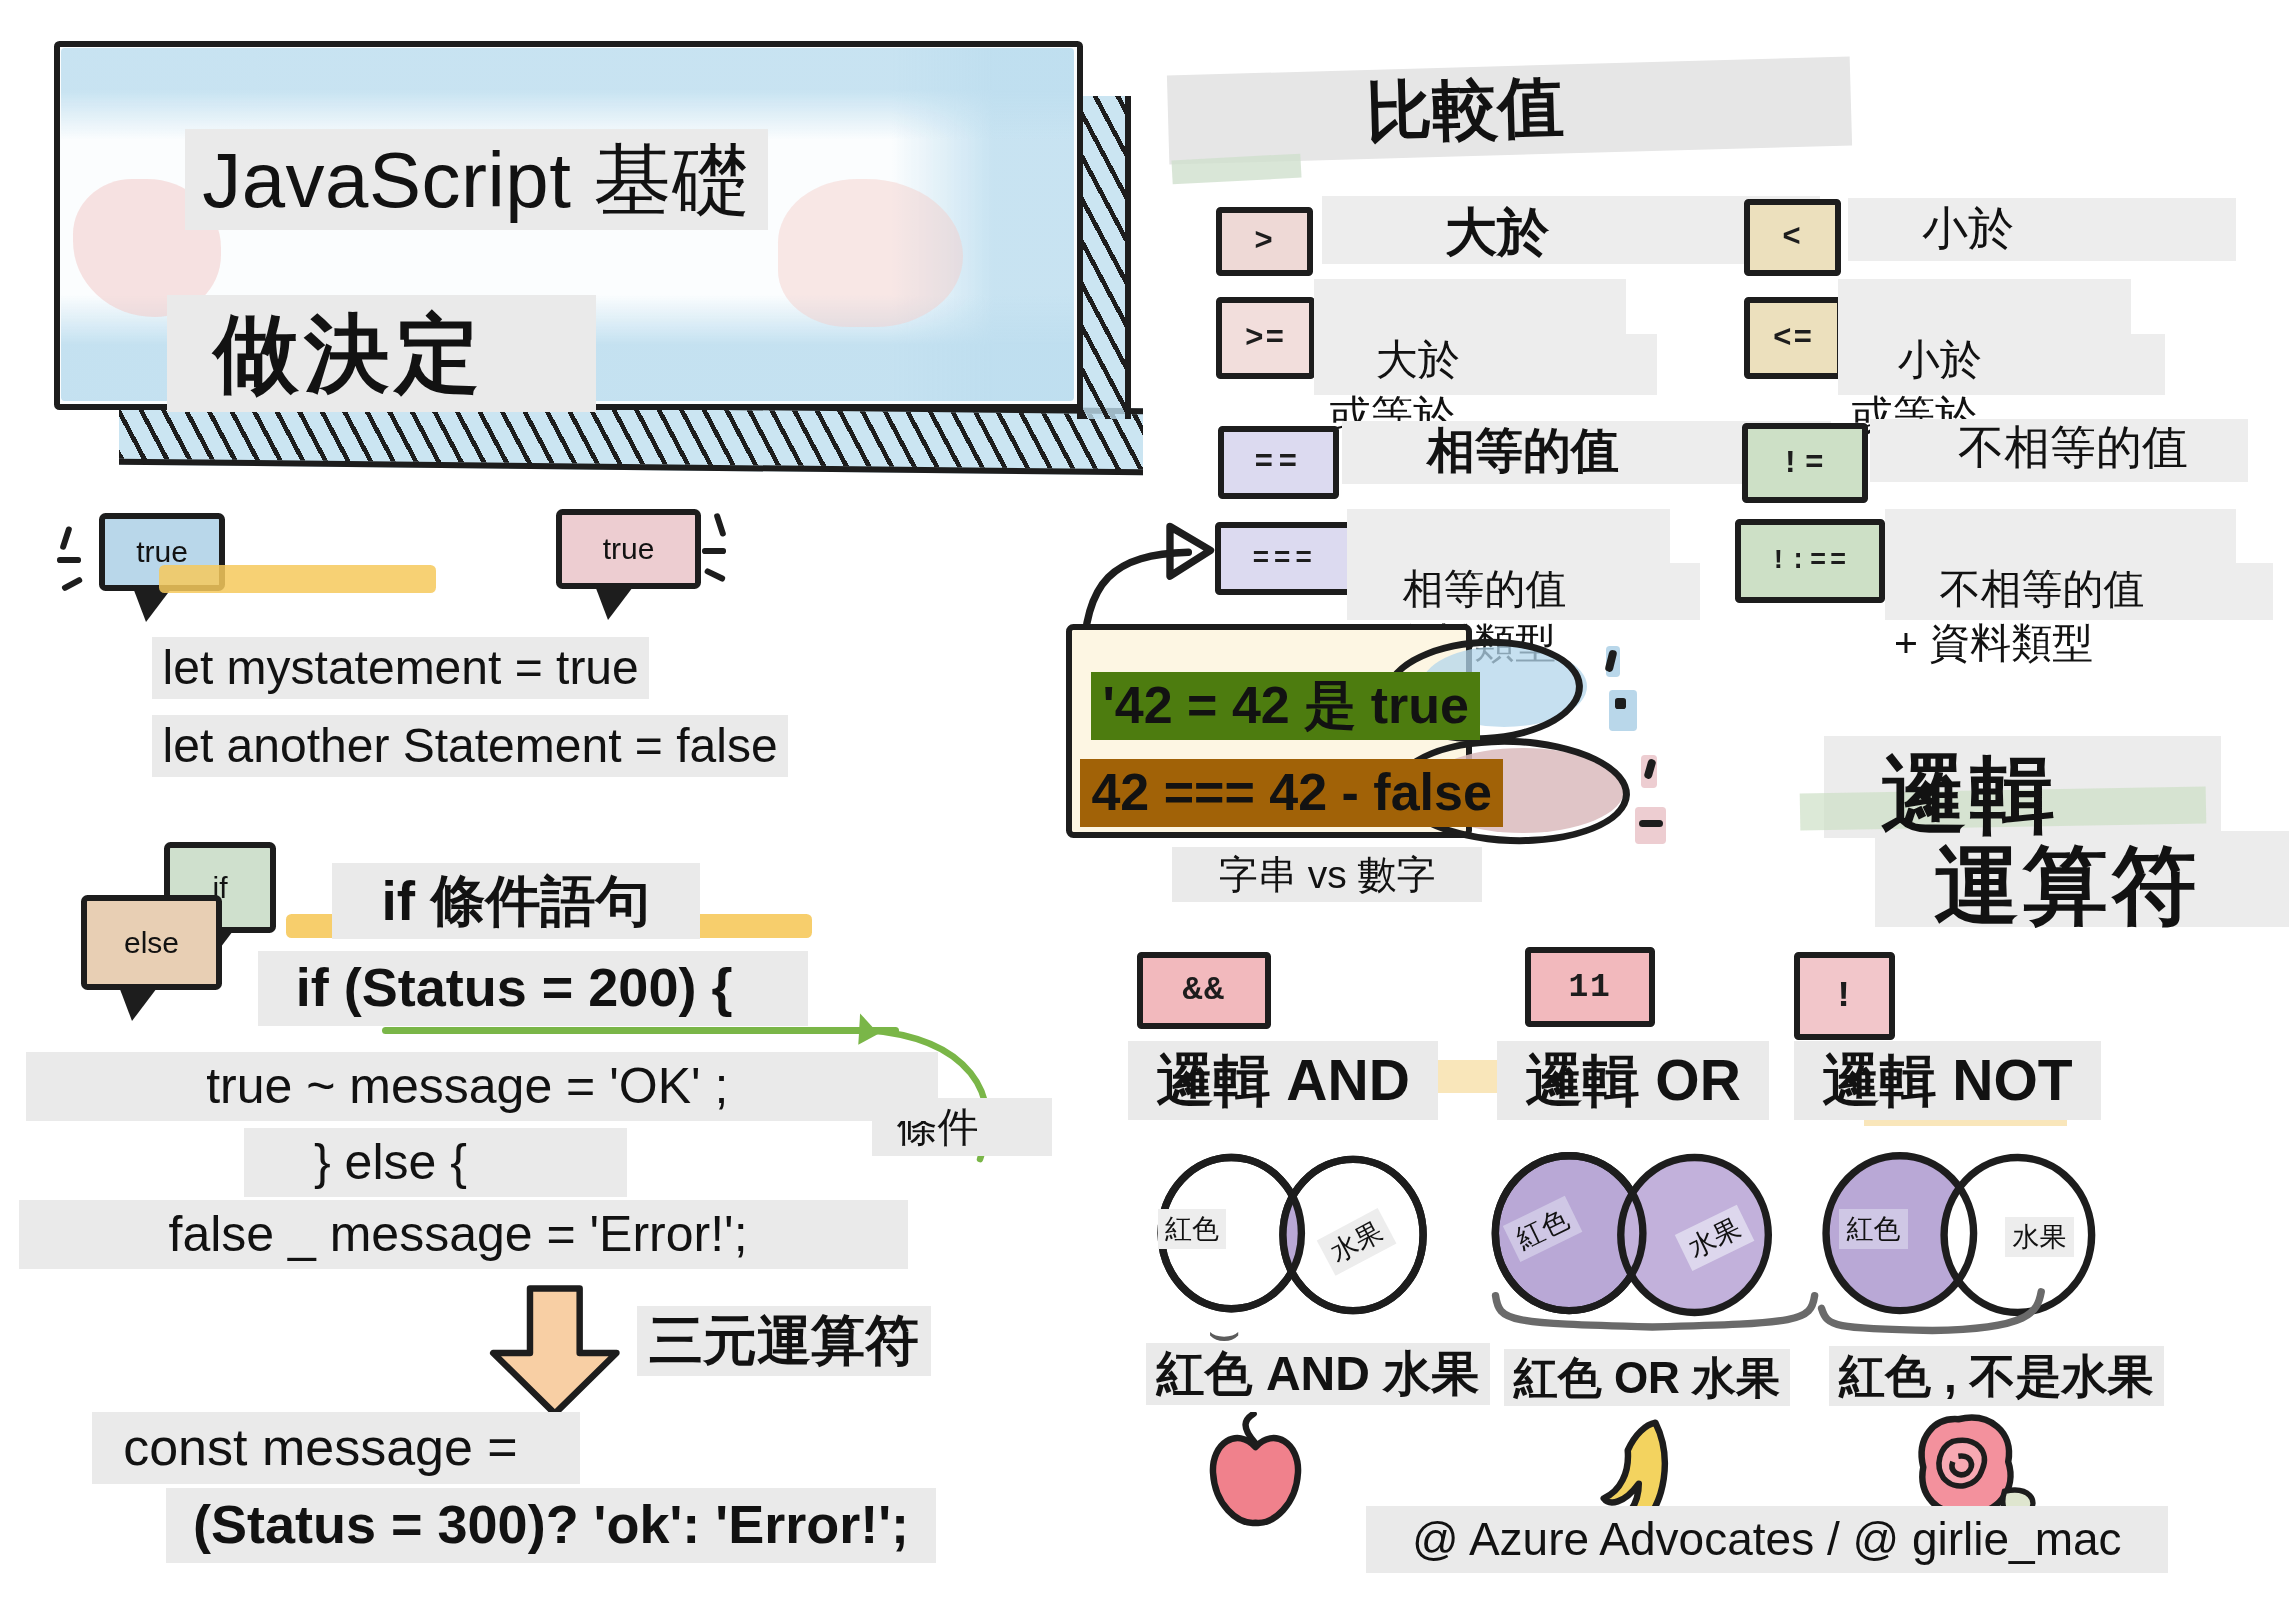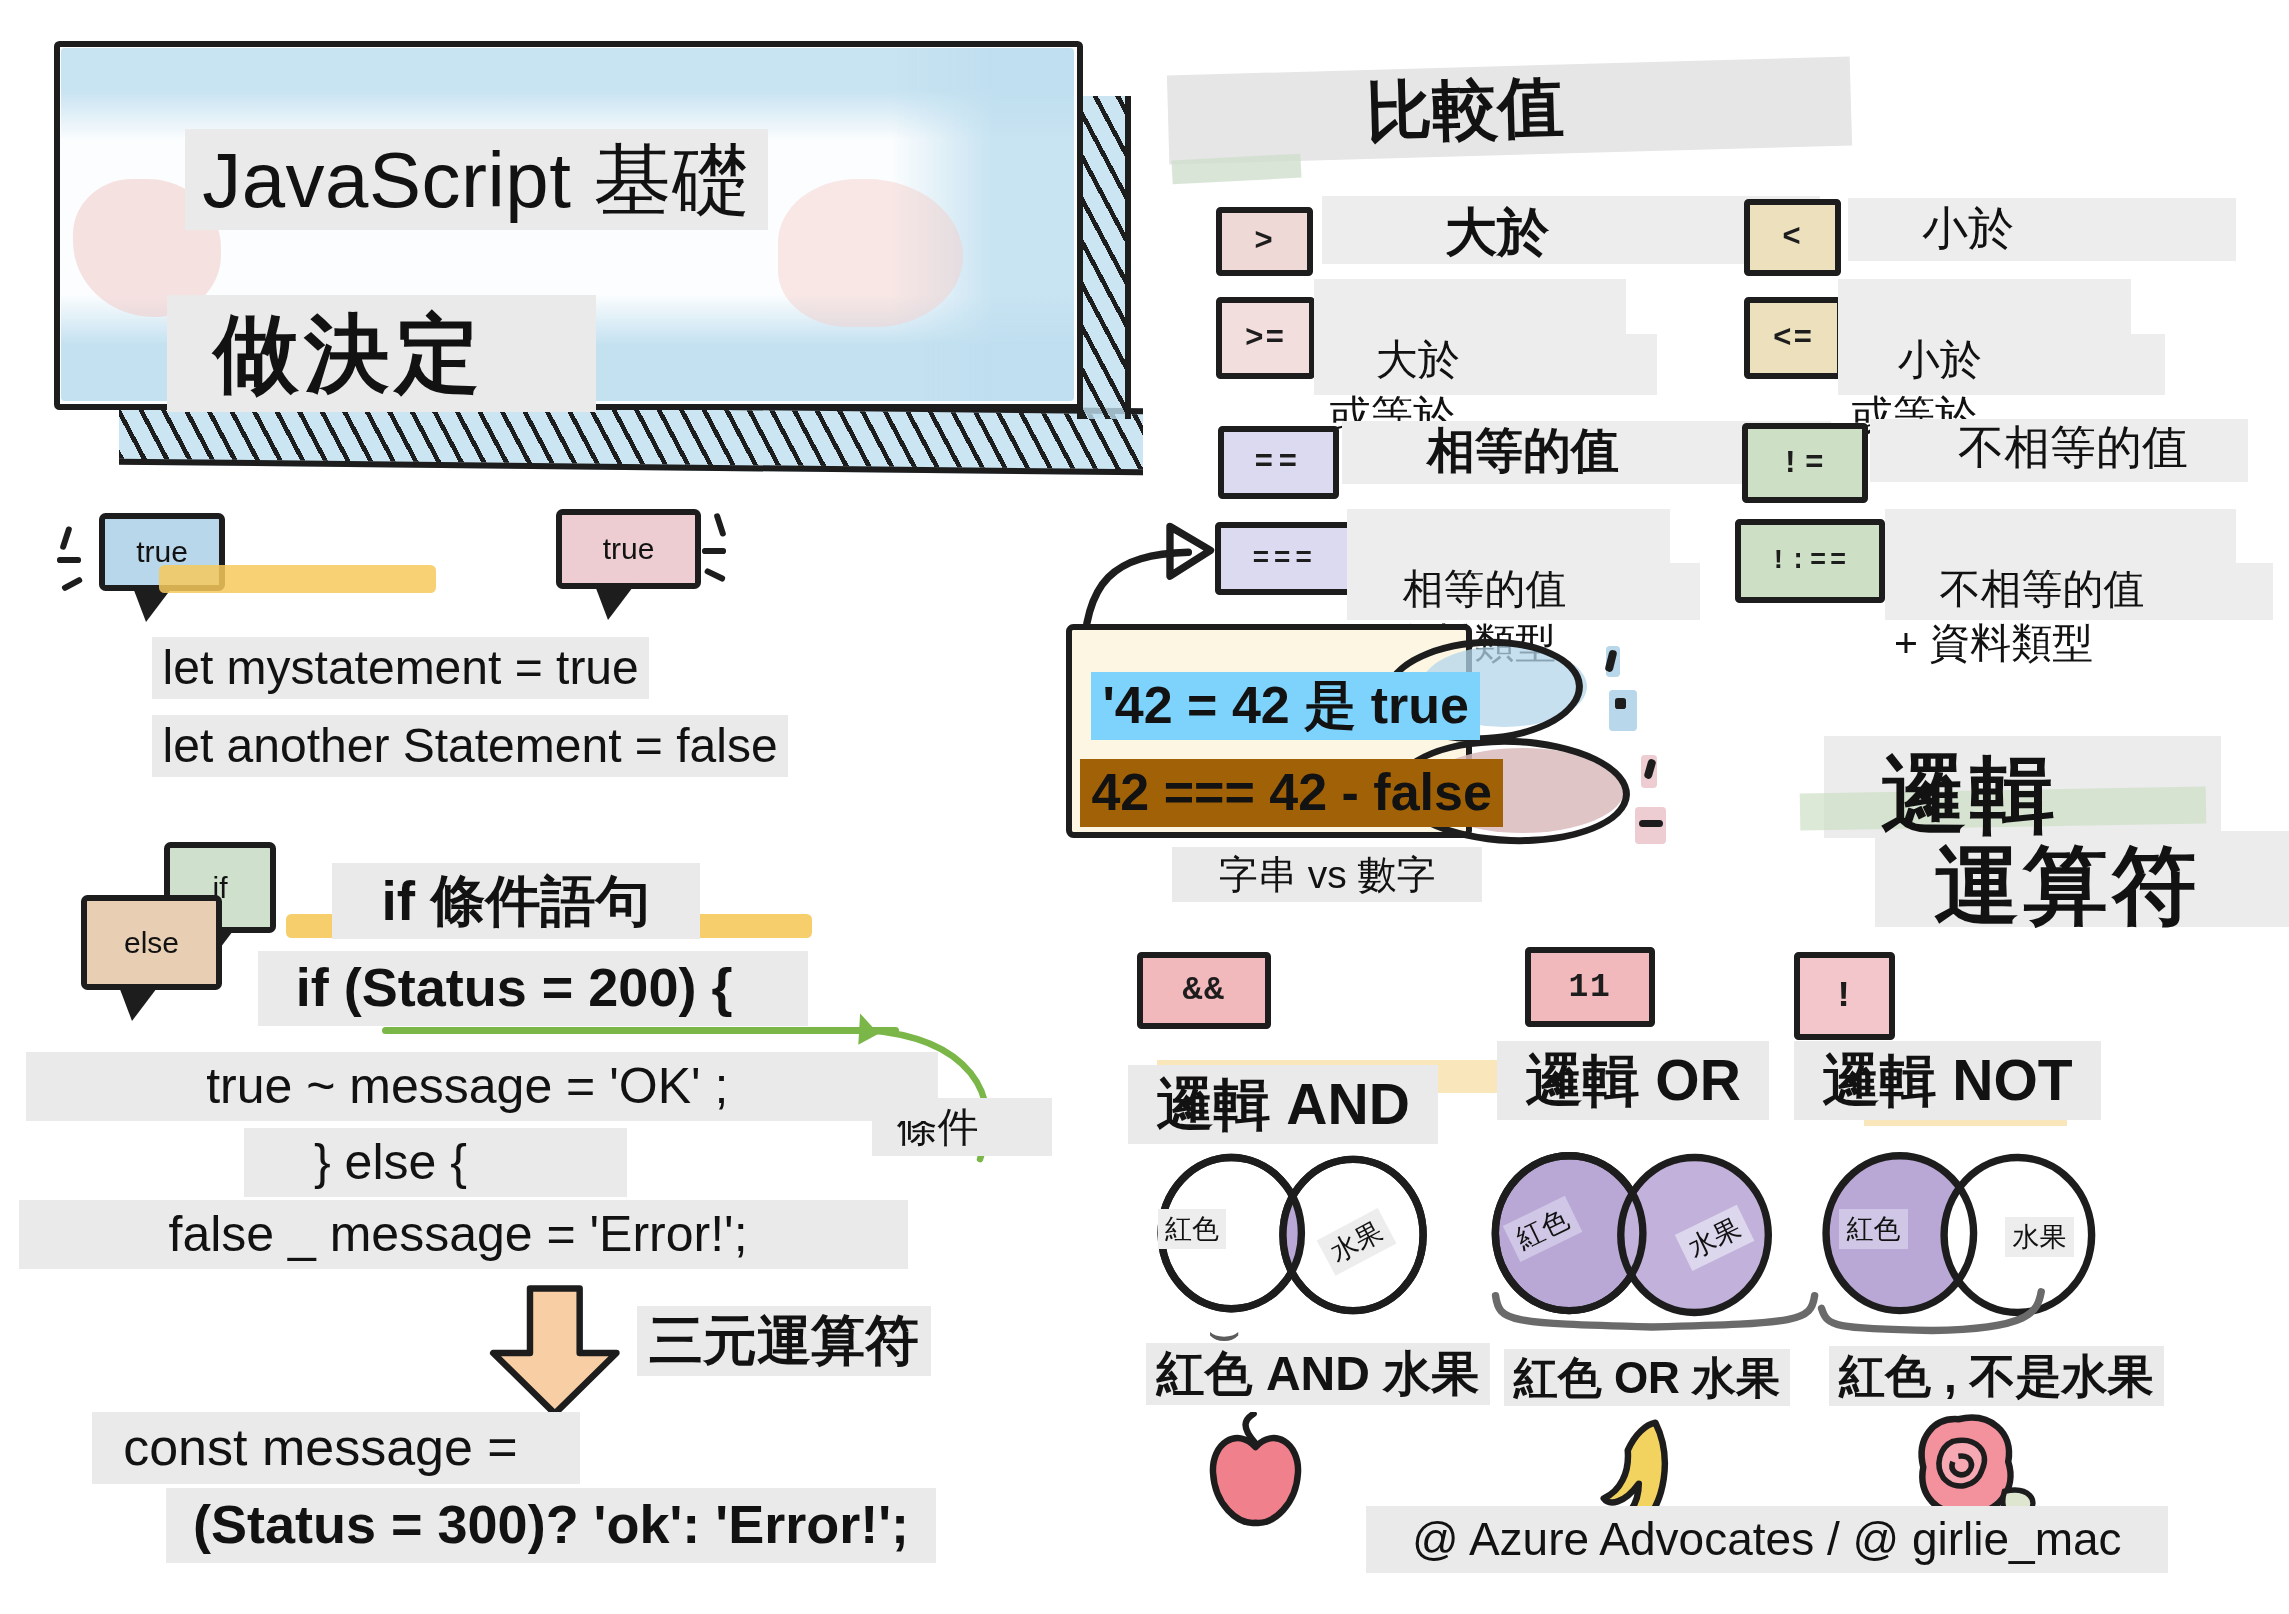--- a/index.html
+++ b/index.html
@@ -288,21 +288,21 @@
 
   <div class="abs" id="fortytwo-card">
     <div class="paper"></div>
   </div>
   <div class="blob" style="left:1421px;top:646px;width:166px;height:81px;background:rgba(179,214,235,.75);"></div>
   <div class="ring" style="left:1384px;top:639px;width:185px;height:89px;border-width:7.4px;transform:rotate(-3deg);"></div>
   <div class="blob" style="left:1421px;top:748px;width:203px;height:85px;background:rgba(218,187,189,.85);"></div>
   <div class="ring" style="left:1394px;top:738px;width:222px;height:92px;border-width:7.4px;transform:rotate(2deg);"></div>
 
   <div class="abs" style="left:1091px;top:672px;font-size:52px;font-weight:700;z-index:3;">
-    <span class="plate" style="background:#7dd3fc;">'42 = 42 是 true</span>
+    <span class="plate" style="background:#4d7c0f;">'42 = 42 是 true</span>
   </div>
   <div class="abs" style="left:1080px;top:759px;font-size:52px;font-weight:700;z-index:3;">
     <span class="plate" style="background:#a16207;">42 === 42 - false</span>
   </div>
   <div class="abs" style="left:1172px;top:847px;font-size:39px;">
     <span class="plate" style="padding:.12em 1.2em;">字串 vs 數字</span>
   </div>
 
   <div class="abs" style="left:1587px;top:646px;width:65px;height:102px;">
     <div class="abs" style="left:18.5px;top:0;width:14.8px;height:31px;background:#b9d7ea;border-radius:3.7px;"></div>
@@ -325,21 +325,21 @@
   </div>
   <div class="abs" style="left:1934px;top:829px;font-size:85px;font-weight:700;letter-spacing:3.7px;">
     <span>運算符</span>
   </div>
 
   <div class="chip" style="left:1137px;top:952px;width:122px;height:65px;background:#f2b9bd;font-size:33px;">
     <span>&amp;&amp;</span>
   </div>
   <div class="abs" style="left:1157px;top:1060px;width:388px;height:33px;background:#f8e3b2;opacity:.9;"></div>
   <div class="abs" style="left:1128px;top:1041px;font-size:57px;font-weight:700;">
-    <span class="plate" style="padding:.10em .5em;margin-top:24px;">邏輯 AND</span>
+    <span class="plate" style="padding:.10em .5em;">邏輯 AND</span>
   </div>
 
   <div class="venn" style="left:1152px;top:1152px;width:332px;height:166px;">
     <svg width="332" height="166" style="position:absolute;left:0;top:0;" viewBox="0 0 360 180">
       <defs>
           <clipPath id="clipAndR">
             <ellipse cx="218" cy="90" rx="76" ry="82"></ellipse>
           </clipPath>
         </defs>
       <ellipse cx="86" cy="88" rx="76" ry="82" fill="#ffffff" stroke="#1d1d1d" stroke-width="8"></ellipse>

